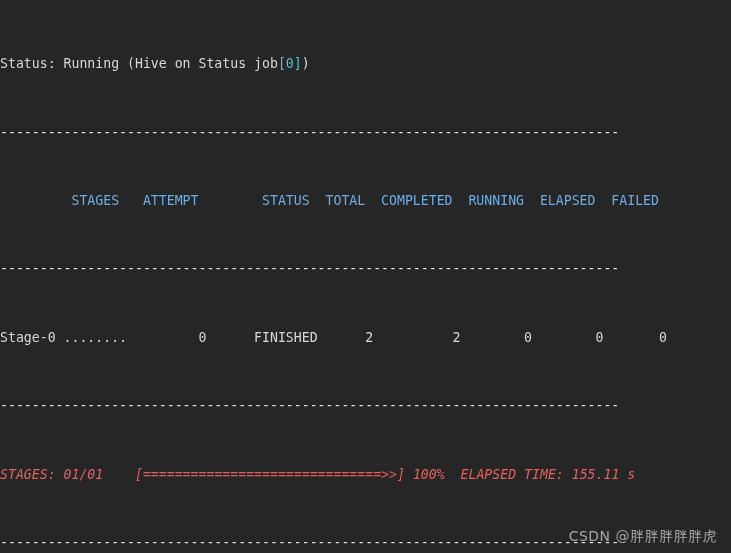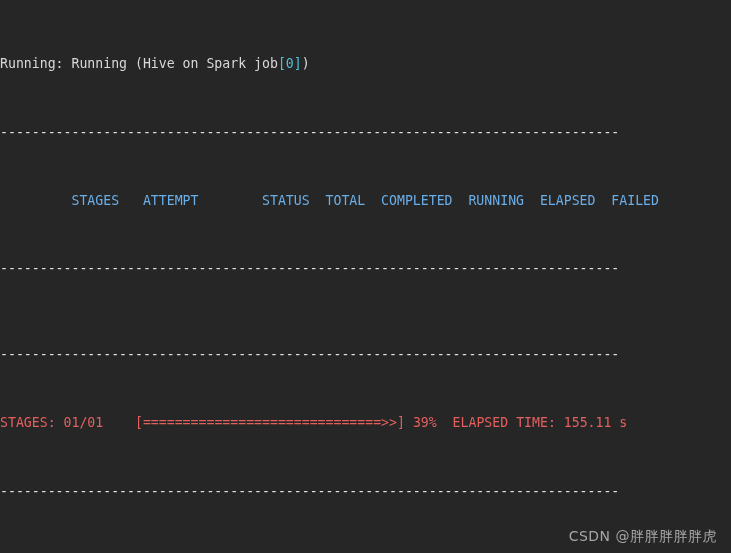--- a/index.html
+++ b/index.html
@@ -27,50 +27,51 @@
     letter-spacing: 0px;
   }
   .line {
     height: 17.1px;
     white-space: pre;
     overflow: hidden;
   }
   .c-white   { color: #d8d8d8; }
   .c-cyan    { color: #4fc1d8; }
   .c-blue    { color: #6aaee8; }
-  .c-red     { color: #e4605e; }
+  .c-red     { color: #e4605e; font-style: italic; }
   .c-sep     { color: #e2e2e2; }
   #watermark {
     position: absolute;
     right: 14px;
     bottom: 8px;
     font-family: "DejaVu Sans", "Liberation Sans", sans-serif;
     font-size: 14px;
     color: #a6a6a6;
     letter-spacing: 0.5px;
     white-space: pre;
   }
 </style>
 </head>
 <body>
 
 <div id="term">
 
-  <div class="line"><span class="c-white">Running: Running (Hive on Spark job</span><span class="c-cyan">[0]</span><span class="c-white">)</span></div>
+  <div class="line"><span class="c-white">Status: Running (Hive on Status job</span><span class="c-cyan">[0]</span><span class="c-white">)</span></div>
 
   <div class="line c-sep">------------------------------------------------------------------------------</div>
 
   <div class="line c-blue">         STAGES   ATTEMPT        STATUS  TOTAL  COMPLETED  RUNNING  ELAPSED  FAILED</div>
 
   <div class="line c-sep">------------------------------------------------------------------------------</div>
 
+  <div class="line c-white">Stage-0 ........         0      FINISHED      2          2        0        0       0</div>
 
   <div class="line c-sep">------------------------------------------------------------------------------</div>
 
-  <div class="line"><span class="c-red">STAGES: 01/01</span><span class="c-red">    </span><span class="c-red">[==============================&gt;&gt;]</span><span class="c-red"> </span><span class="c-red">39%</span><span class="c-red">  </span><span class="c-red">ELAPSED TIME: 155.11 s</span></div>
+  <div class="line"><span class="c-red">STAGES: 01/01</span><span class="c-red">    </span><span class="c-red">[==============================&gt;&gt;]</span><span class="c-red"> </span><span class="c-red">100%</span><span class="c-red">  </span><span class="c-red">ELAPSED TIME: 155.11 s</span></div>
 
   <div class="line c-sep">------------------------------------------------------------------------------</div>
 
   
 
   
 
   
   
   

